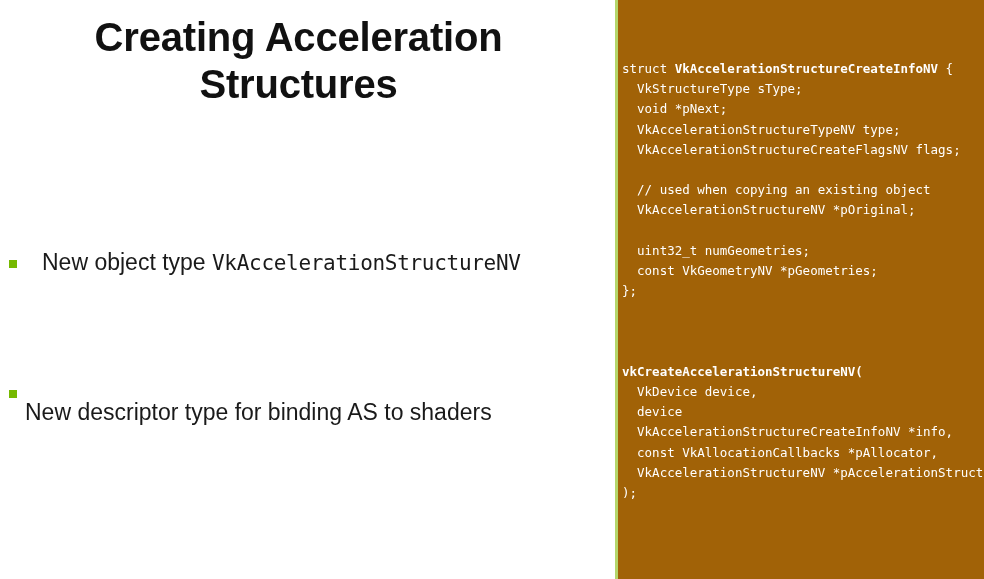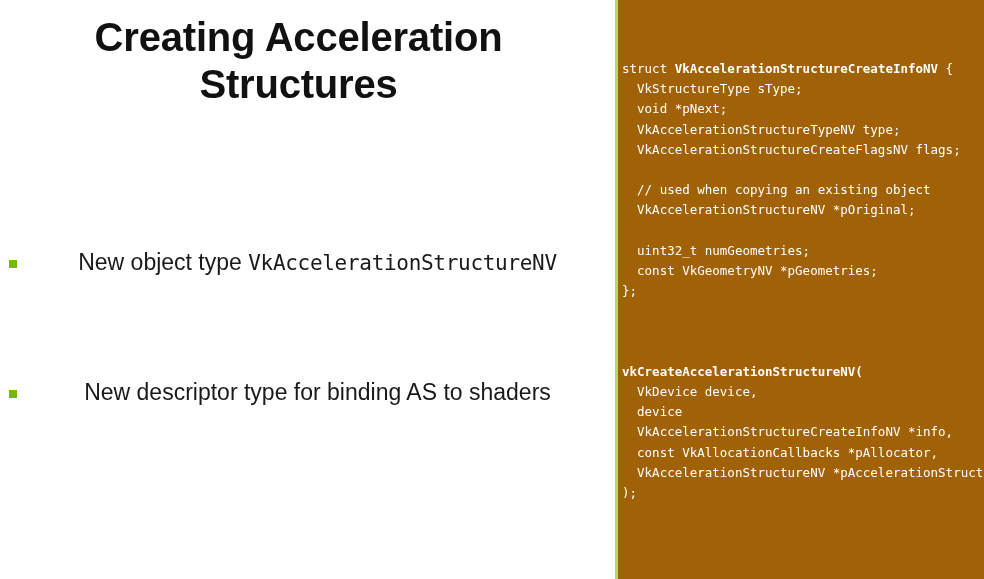--- a/index.html
+++ b/index.html
@@ -52,24 +52,23 @@
     position: absolute;
     left: 0;
     top: 248px;
     width: 593px;
   }
   .bullet-row {
     position: relative;
     display: flex;
     align-items: flex-start;
     min-height: 34px;
-    text-align: center;
   }
   .bullet-row.first { margin-top: 0px; }
-  .bullet-row.second { margin-top: 96px; }
+  .bullet-row.second { margin-top: 96px; flex-direction: column; }
 
   .bullet-marker {
     flex: 0 0 auto;
     width: 8px;
     height: 8px;
     margin-left: 9px;
     margin-top: 12px;
     background: #76b900;
   }
   .bullet-text {

